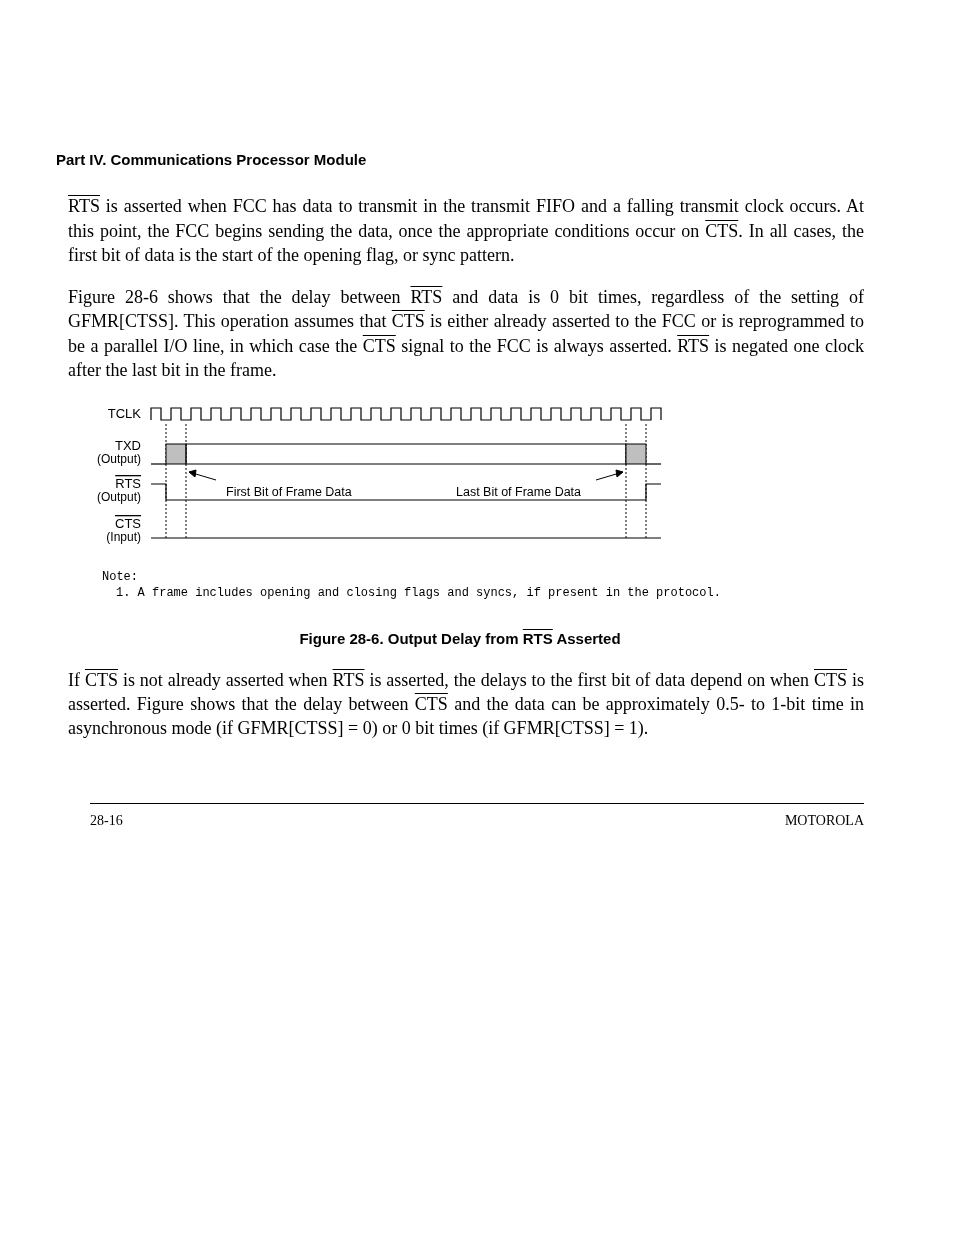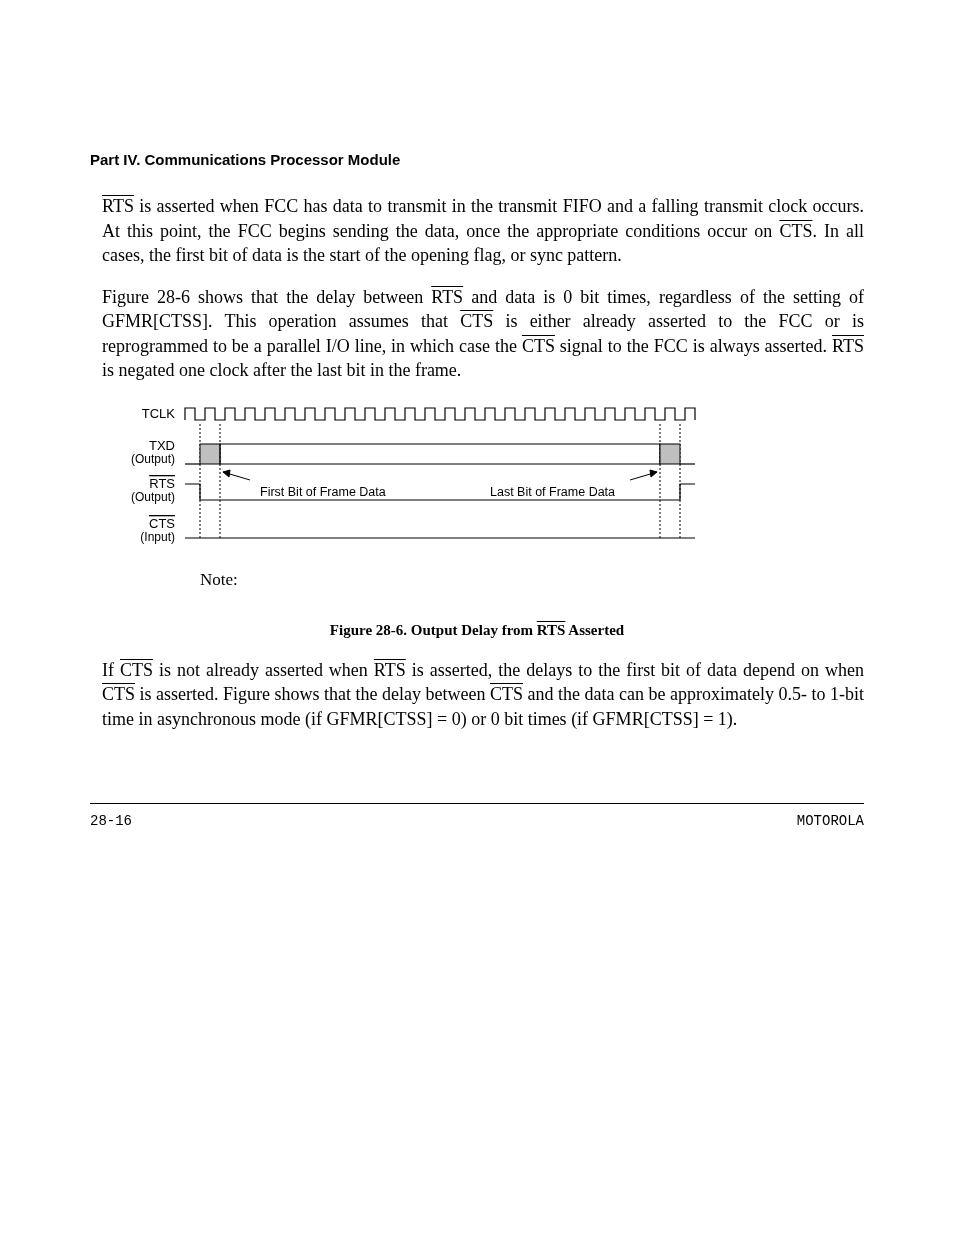--- a/index.html
+++ b/index.html
@@ -10,21 +10,21 @@
     height: 1235px;
     font-family: "Times New Roman", Times, serif;
     font-size: 18px;
     color: #000;
     line-height: 1.35;
   }
   .page {
     position: relative;
     width: 954px;
     height: 909px;
-    padding: 150px 90px 0 90px;
+    padding: 150px 90px 0 56px;
     box-sizing: border-box;
   }
   .part-header {
     font-family: Helvetica, Arial, sans-serif;
     font-weight: bold;
     font-size: 15px;
     margin-bottom: 24px;
   }
   p.body {
     text-align: justify;
@@ -33,48 +33,48 @@
   .overline {
     text-decoration: overline;
   }
   
   .diagram {
     margin: 6px 0 8px 0;
     font-family: Helvetica, Arial, sans-serif;
     font-size: 13px;
   }
   .fig-caption {
-    font-family: Liberation Serif, serif;
+    font-family: Liberation Sans, sans-serif;
     font-weight: bold;
     font-size: 15px;
     text-align: center;
     margin: 28px 0 18px 0;
   }
   .note {
-    font-family: Liberation Serif, serif;
-    font-size: 17px;
-    margin-left: 110px;
+    font-family: Liberation Mono, monospace;
+    font-size: 12px;
+    margin-left: 46px;
     margin-top: 4px;
   }
   .note .indent {
     margin-left: 14px;
   }
   .footer-rule {
     position: absolute;
     left: 90px;
     right: 90px;
     bottom: 105px;
     border-top: 1.5px solid #000;
   }
   .footer {
     position: absolute;
     left: 90px;
     right: 90px;
     bottom: 78px;
-    font-family: Liberation Mono, monospace;
+    font-family: Liberation Serif, serif;
     font-size: 14px;
     display: flex;
     justify-content: space-between;
     align-items: baseline;
   }
   .footer .center {
     font-weight: bold;
   }
   svg text { font-family: Helvetica, Arial, sans-serif; }
 </style>
@@ -138,20 +138,21 @@
       </g>
       <text x="170" y="96" font-size="12.5">First Bit of Frame Data</text>
       <text x="400" y="96" font-size="12.5">Last Bit of Frame Data</text>
 
       <g stroke="#000" stroke-width="1.2" fill="none">
         <line x1="95" y1="138" x2="605" y2="138"></line>
       </g>
     </svg>
     <div class="note">
       <span>Note:</span>
+      <div class="indent">1. A frame includes opening and closing flags and syncs, if present in the protocol.</div>
     </div>
   </div>
 
   <div class="fig-caption">
     <span>Figure 28-6. Output Delay from </span><span class="overline">RTS</span><span> Asserted</span>
   </div>
 
   <p class="body">
     <span>If </span><span class="overline">CTS</span><span> is not already asserted when </span><span class="overline">RTS</span><span> is asserted, the delays to the first bit of data depend on when </span><span class="overline">CTS</span><span> is asserted. Figure  shows that the delay between </span><span class="overline">CTS</span><span> and the data can be approximately 0.5- to 1-bit time in asynchronous mode (if GFMR[CTSS] = 0) or 0 bit times (if GFMR[CTSS] = 1).</span>
   </p>

